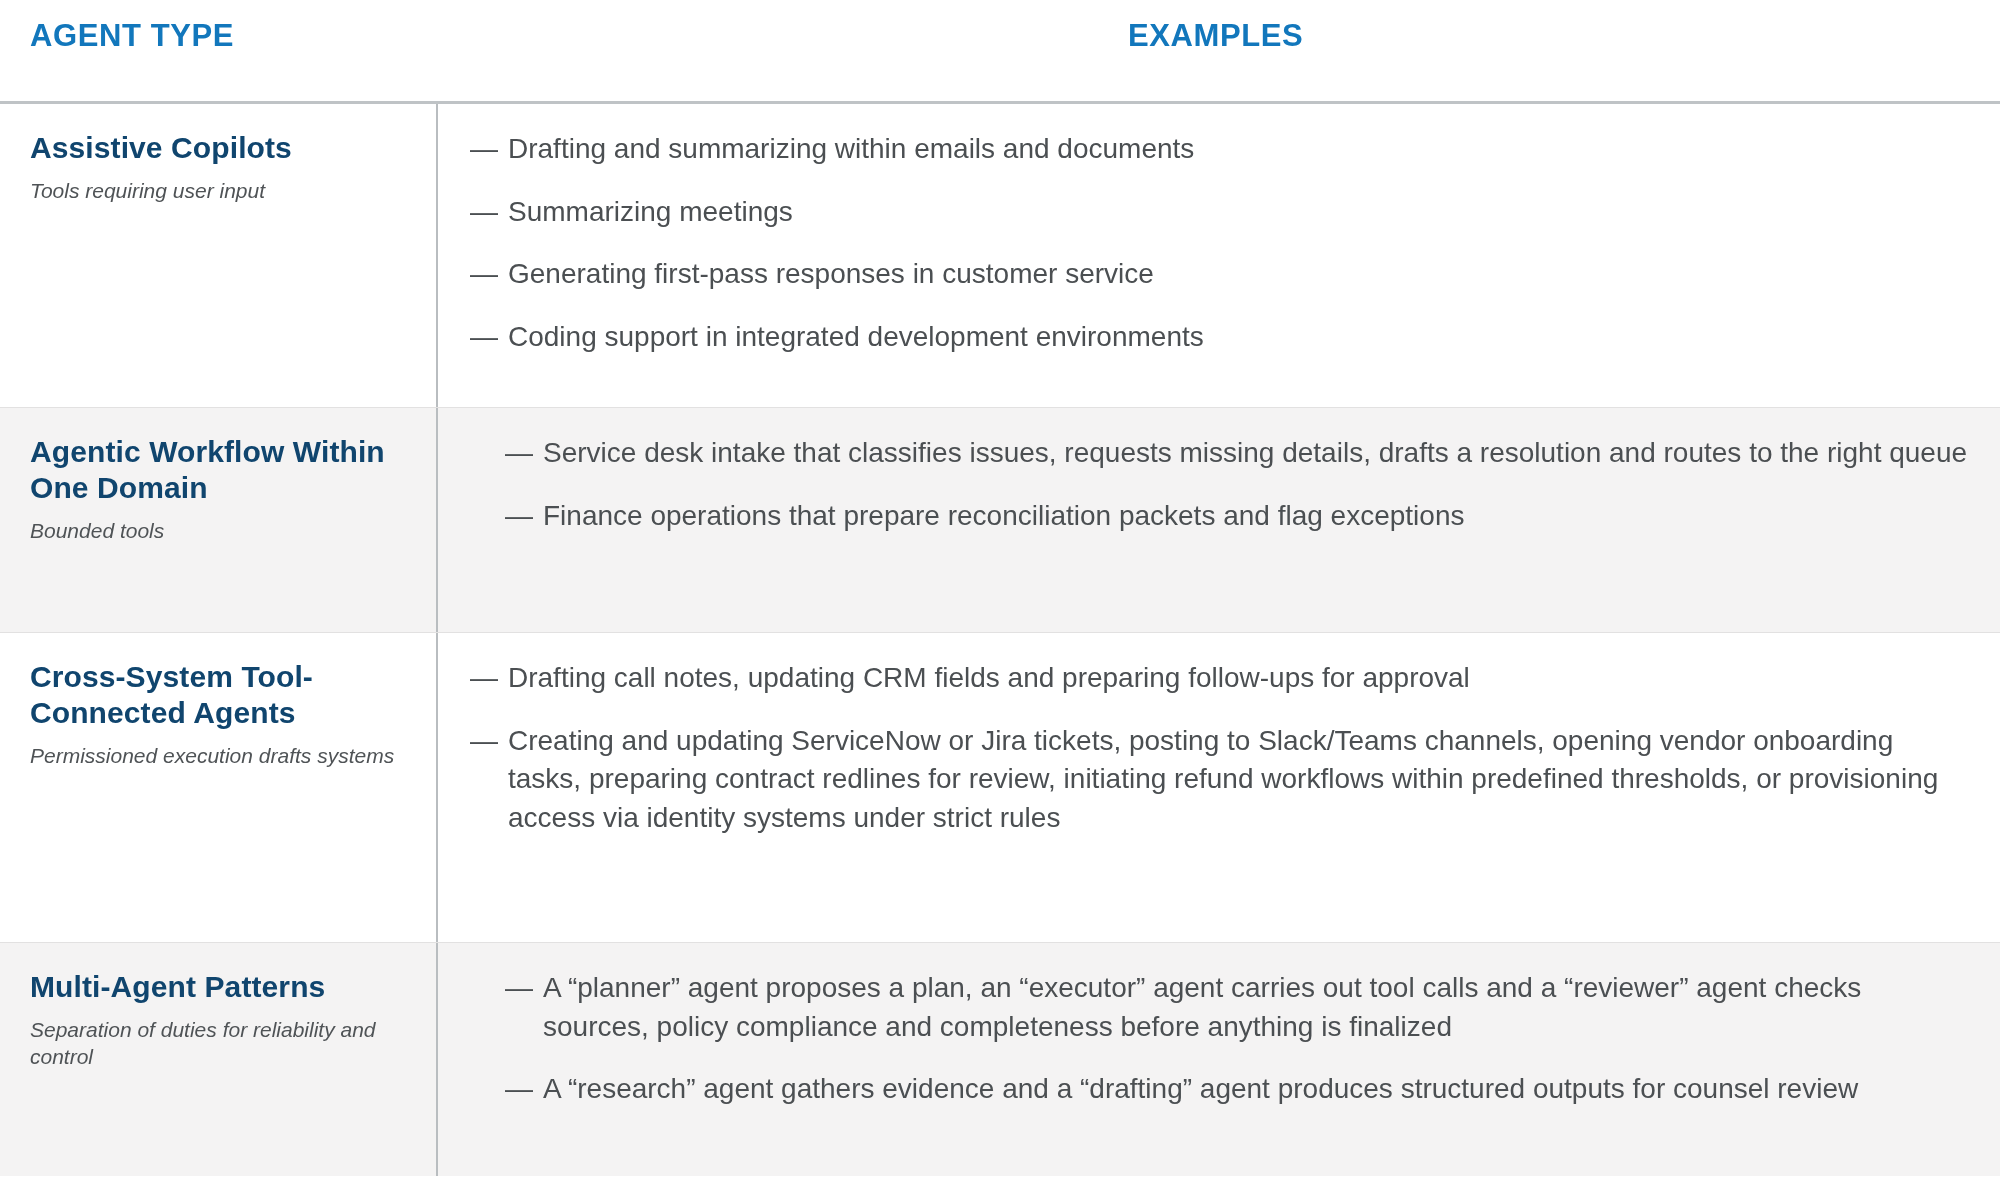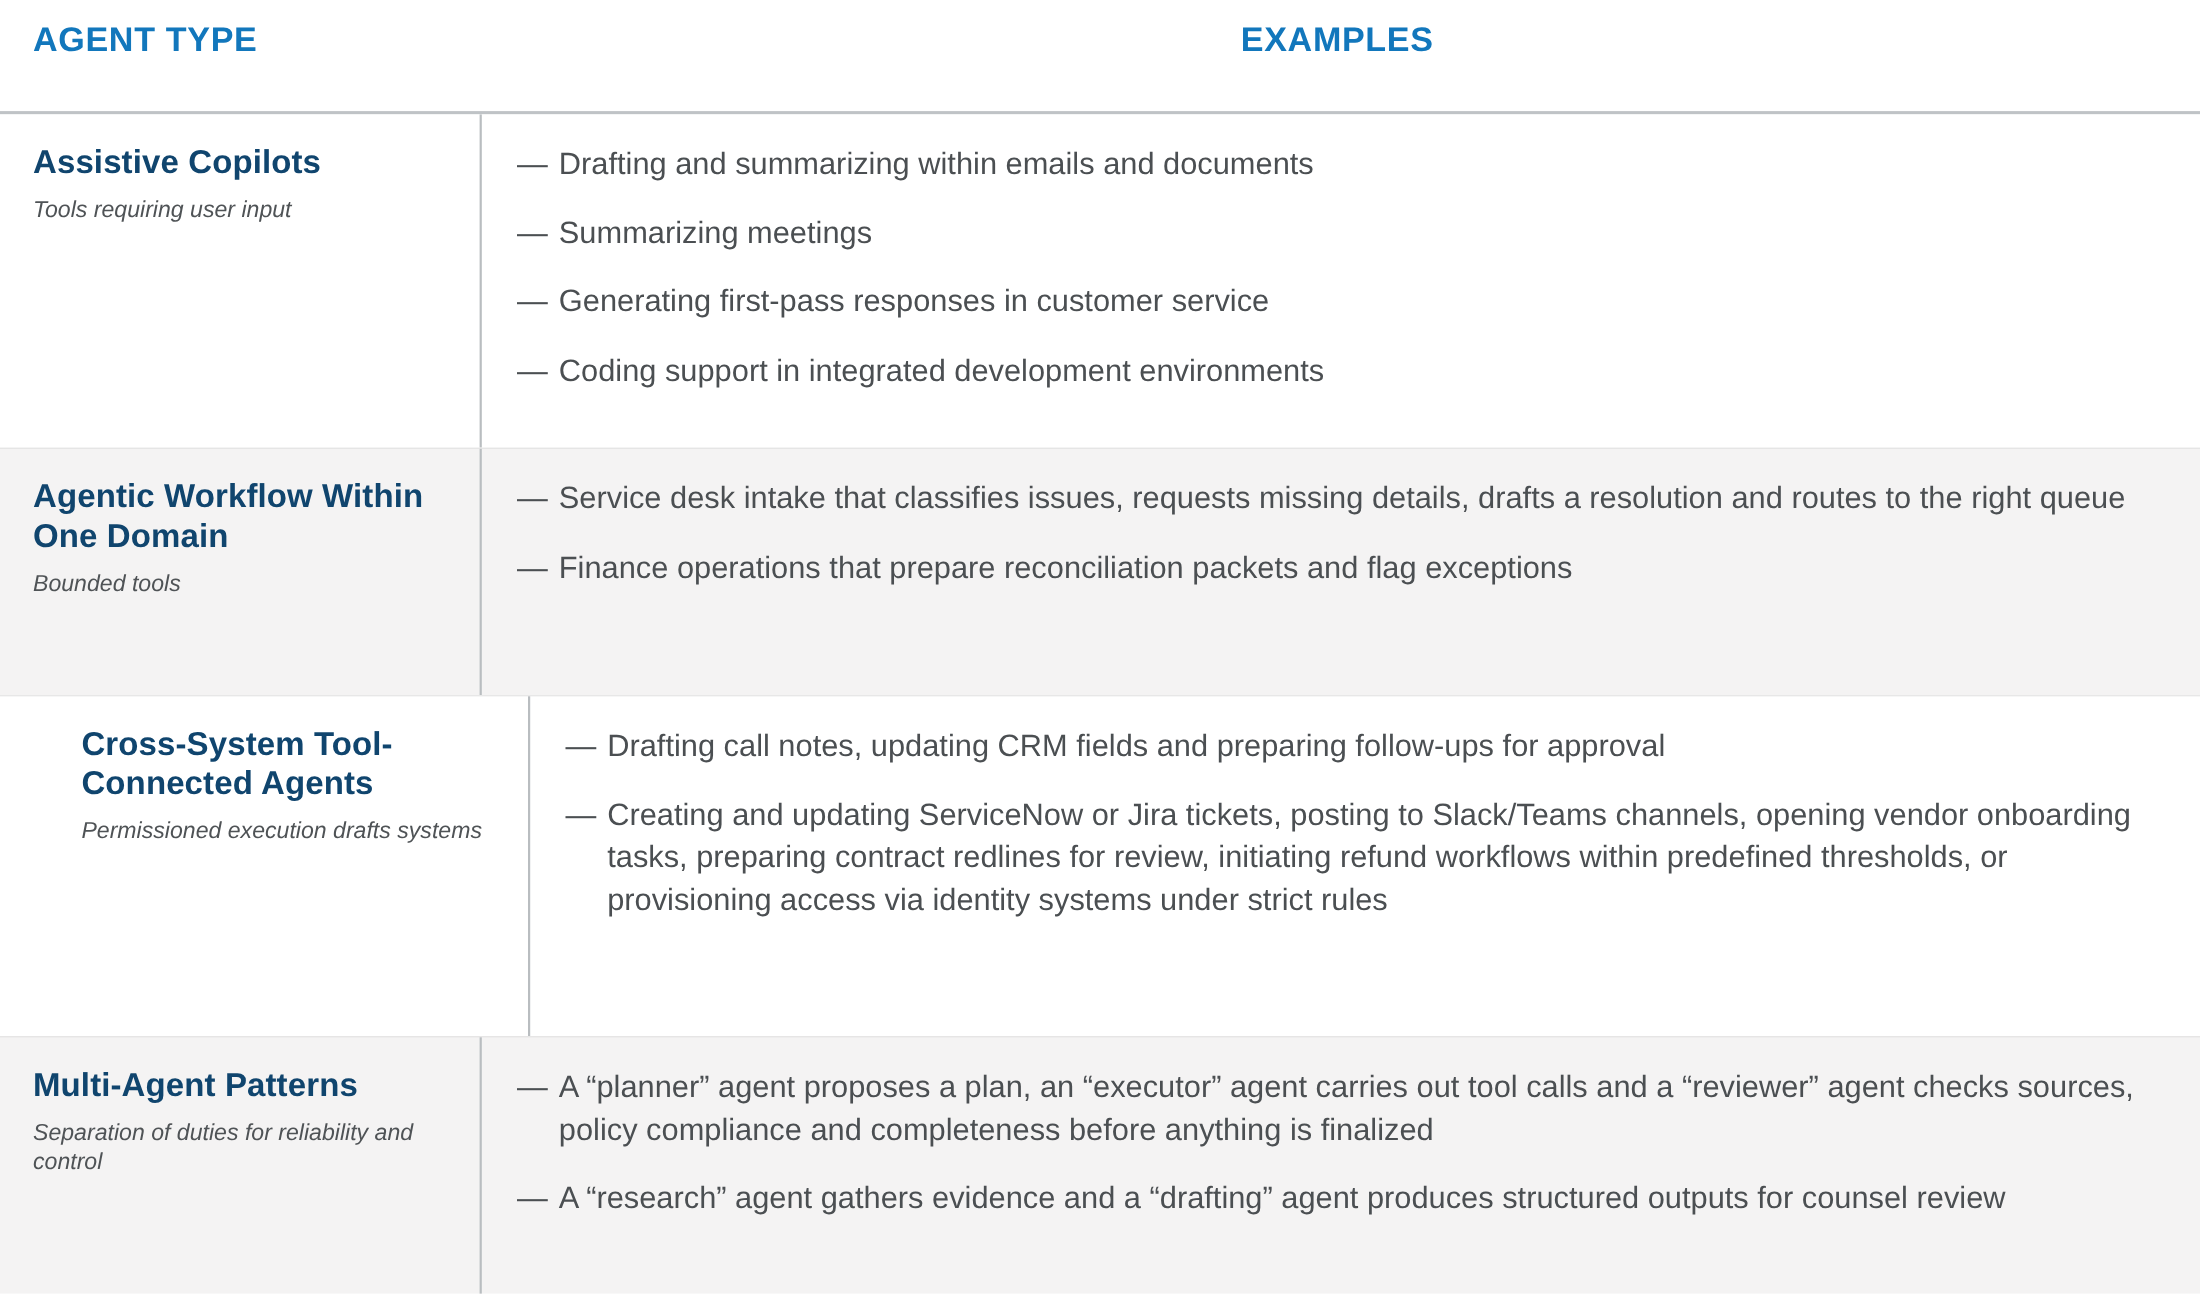--- a/index.html
+++ b/index.html
@@ -42,21 +42,21 @@
   .th-examples  { left: 1128px; }
 
   
   .row {
     position: relative;
     display: flex;
     align-items: stretch;
     background: #ffffff;
     box-sizing: border-box;
   }
-  .row.alt { background: #f4f3f3; }
+  .row.alt { background: #f4f3f3; gap: 35px; }
   .row + .row { border-top: 1px solid #e2e1e1; }
 
   .cell-type {
     width: 438px;
     flex: 0 0 438px;
     box-sizing: border-box;
     padding: 26px 40px 30px 30px;
     border-right: 2px solid #b9bdc0;
   }
   .cell-examples {
@@ -101,21 +101,21 @@
     top: 0;
     color: #4b4f52;
     font-size: 28px;
     line-height: 1.38;
   }
 
   
   .row1 { height: 303px; }
   .row1 .ex-item { margin-bottom: 24px; }
   .row2 { height: 225px; }
-  .row3 { height: 310px; padding-left: 44px; }
+  .row3 { height: 310px; }
   .row4 { height: 234px; }
 </style>
 </head>
 <body>
 
 <div class="table-wrap">
 
   <div class="thead">
     <div class="th th-agent-type">AGENT TYPE</div>
     <div class="th th-examples">EXAMPLES</div>

